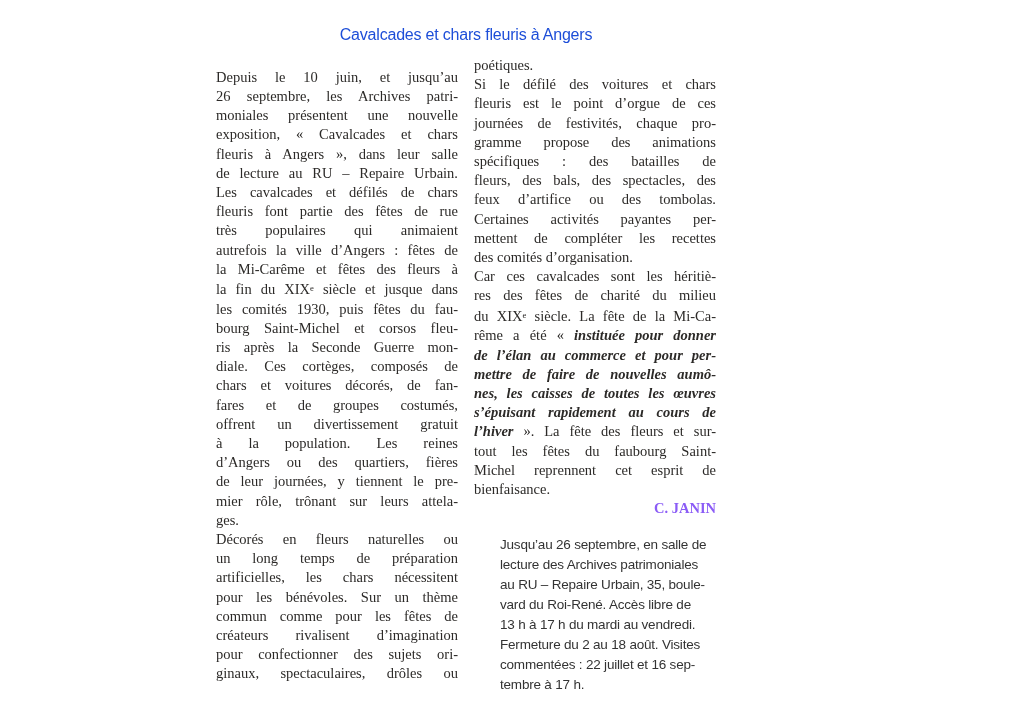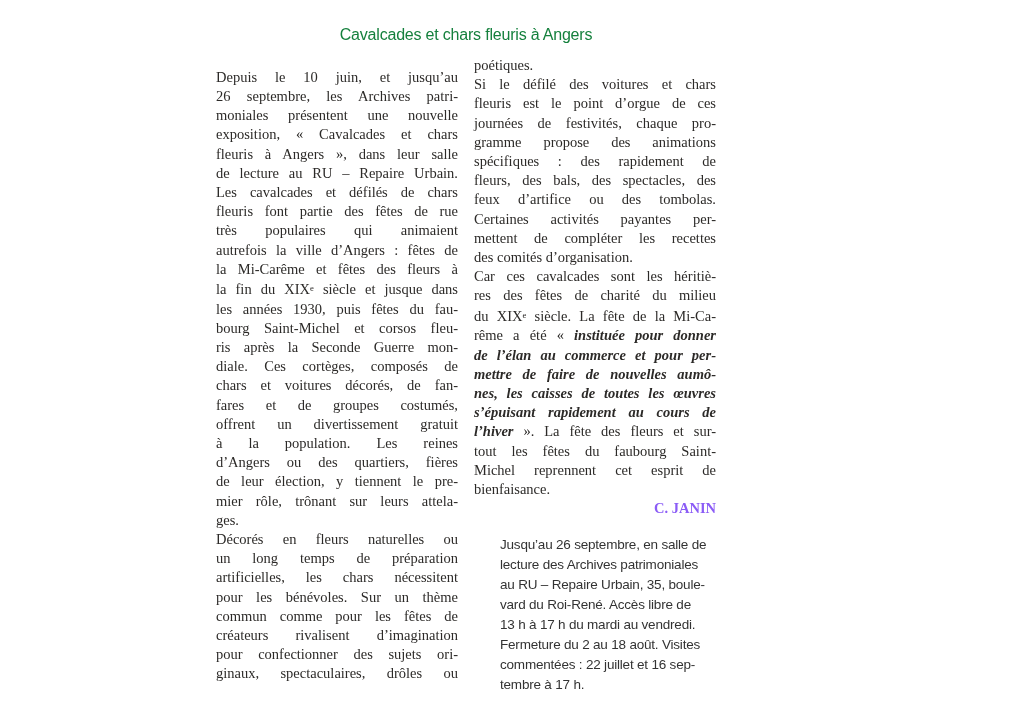--- a/index.html
+++ b/index.html
@@ -19,21 +19,21 @@
     left: 216px;
     top: 25px;
     width: 500px;
   }
   .title {
     margin: 0 0 11px 0;
     font-family: "Liberation Sans", sans-serif;
     font-size: 16px;
     line-height: 20px;
     font-weight: 400;
-    color: #15803d;
+    color: #1d4ed8;
     text-align: center;
     letter-spacing: -0.2px;
   }
   .columns {
     display: flex;
     gap: 16px;
     font-family: "Liberation Serif", serif;
     font-size: 14.5px;
     line-height: 19.2px;
     color: #2c2a28;
@@ -98,30 +98,30 @@
             <div class="line"><span>fleuris à Angers », dans leur salle</span></div>
             <div class="line"><span>de lecture au RU – Repaire Urbain.</span></div>
           </div>
           <div class="paragraph">
             <div class="line"><span>Les cavalcades et défilés de chars</span></div>
             <div class="line"><span>fleuris font partie des fêtes de rue</span></div>
             <div class="line"><span>très populaires qui animaient</span></div>
             <div class="line"><span>autrefois la ville d’Angers : fêtes de</span></div>
             <div class="line"><span>la Mi-Carême et fêtes des fleurs à</span></div>
             <div class="line"><span>la fin du XIX</span><span class="seg-sup">e</span><span> siècle et jusque dans</span></div>
-            <div class="line"><span>les années 1930, puis fêtes du fau-</span></div>
+            <div class="line"><span>les comités 1930, puis fêtes du fau-</span></div>
             <div class="line"><span>bourg Saint-Michel et corsos fleu-</span></div>
             <div class="line"><span>ris après la Seconde Guerre mon-</span></div>
             <div class="line"><span>diale. Ces cortèges, composés de</span></div>
             <div class="line"><span>chars et voitures décorés, de fan-</span></div>
             <div class="line"><span>fares et de groupes costumés,</span></div>
             <div class="line"><span>offrent un divertissement gratuit</span></div>
             <div class="line"><span>à la population. Les reines</span></div>
             <div class="line"><span>d’Angers ou des quartiers, fières</span></div>
-            <div class="line"><span>de leur élection, y tiennent le pre-</span></div>
+            <div class="line"><span>de leur journées, y tiennent le pre-</span></div>
             <div class="line"><span>mier rôle, trônant sur leurs attela-</span></div>
             <div class="line line-end"><span>ges.</span></div>
           </div>
           <div class="paragraph">
             <div class="line"><span>Décorés en fleurs naturelles ou</span></div>
             <div class="line"><span>un long temps de préparation</span></div>
             <div class="line"><span>artificielles, les chars nécessitent</span></div>
             <div class="line"><span>pour les bénévoles. Sur un thème</span></div>
             <div class="line"><span>commun comme pour les fêtes de</span></div>
             <div class="line"><span>créateurs rivalisent d’imagination</span></div>
@@ -133,21 +133,21 @@
       <div class="col">
         <div>
             <div class="paragraph">
               <div class="line line-end"><span>poétiques.</span></div>
             </div>
             <div class="paragraph">
               <div class="line"><span>Si le défilé des voitures et chars</span></div>
               <div class="line"><span>fleuris est le point d’orgue de ces</span></div>
               <div class="line"><span>journées de festivités, chaque pro-</span></div>
               <div class="line"><span>gramme propose des animations</span></div>
-              <div class="line"><span>spécifiques : des rapidement de</span></div>
+              <div class="line"><span>spécifiques : des batailles de</span></div>
               <div class="line"><span>fleurs, des bals, des spectacles, des</span></div>
               <div class="line"><span>feux d’artifice ou des tombolas.</span></div>
               <div class="line"><span>Certaines activités payantes per-</span></div>
               <div class="line"><span>mettent de compléter les recettes</span></div>
               <div class="line line-end"><span>des comités d’organisation.</span></div>
             </div>
             <div class="paragraph">
               <div class="line"><span>Car ces cavalcades sont les héritiè-</span></div>
               <div class="line"><span>res des fêtes de charité du milieu</span></div>
               <div class="line"><span>du XIX</span><span class="seg-sup">e</span><span> siècle. La fête de la Mi-Ca-</span></div>

